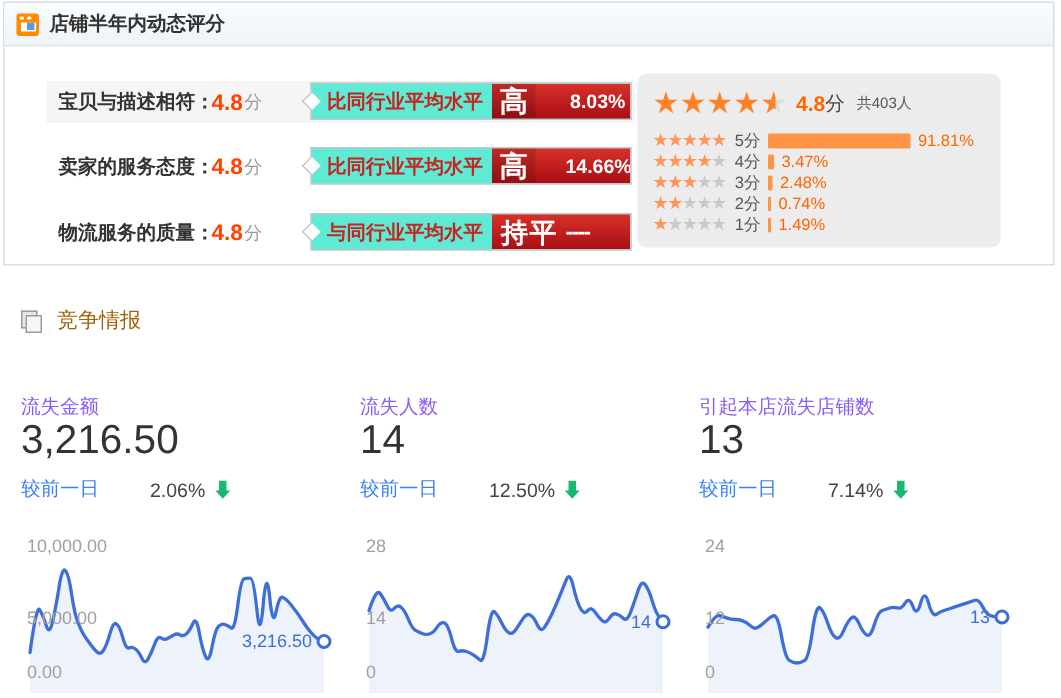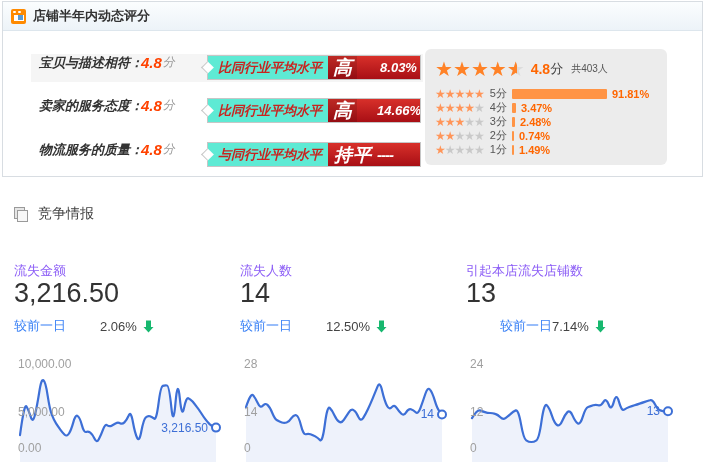--- a/index.html
+++ b/index.html
@@ -8,21 +8,21 @@
 
   
   .panel{position:absolute;top:1px;left:2px;width:701px;height:176px;border:1px solid #d8dde2;background:#fff;box-sizing:border-box;}
   .panel-header{height:28px;background:linear-gradient(#fbfdfe,#edf3f8);border-bottom:1px solid #dde6ed;display:flex;align-items:center;padding-left:8px;}
   .cal-icon{width:15px;height:15px;border-radius:2px;background:#ff8a00;position:relative;flex:none;}
   .cal-icon::before{content:"";position:absolute;left:2px;top:2px;width:3px;height:2px;background:#fff;box-shadow:5px 0 0 #fff;border-radius:1px;}
   .cal-icon .cal-body{position:absolute;left:2.5px;top:6px;right:2.5px;bottom:2.5px;background:#fff;}
   .cal-icon .cal-blue{position:absolute;right:3.5px;bottom:3.5px;width:5px;height:5px;background:#5b9bd5;}
   .panel-title{margin-left:7px;font-size:13px;font-weight:bold;color:#333;}
 
-  .rating-row{position:absolute;left:28px;width:392px;height:28px;display:flex;font-style:italic;}
+  .rating-row{position:absolute;left:28px;width:392px;height:28px;display:flex;align-items:center;}
   .row-0{top:52px;background:#f5f5f5;}
   .row-1{top:95px;}
   .row-2{top:139px;}
   .rating-label{font-size:13px;font-weight:bold;color:#333;margin-left:8px;width:102px;white-space:nowrap;}
   .rating-score{font-size:15px;font-weight:bold;color:#ff4200;}
   .rating-unit{font-size:12px;color:#999;margin-left:1px;}
 
   .callout{position:absolute;left:176px;top:1px;width:214px;height:25px;border:1px solid #c6c6c6;background:#5eead4;display:flex;align-items:stretch;box-sizing:border-box;}
   .callout-arrow{position:absolute;left:-5px;top:7px;width:8px;height:8px;background:#fff;border-left:1px solid #c6c6c6;border-bottom:1px solid #c6c6c6;transform:rotate(45deg);}
   .compare-text{display:flex;align-items:center;padding:0 6px 0 10px;font-size:13px;font-weight:bold;color:#c9231f;white-space:nowrap;}
@@ -39,32 +39,32 @@
   .sum-unit{font-size:13px;color:#444;}
   .sum-total{font-size:10px;color:#555;margin-left:8px;}
   .star{position:relative;display:inline-block;line-height:1;}
   .half-fill{position:absolute;left:0;top:0;width:55%;overflow:hidden;}
   .big-stars{letter-spacing:0px;}
   .small-stars{letter-spacing:-1px;margin-right:1px;}
   .breakdown{margin-top:6px;}
   .br-row{display:flex;align-items:center;height:13px;margin-bottom:1px;font-size:11px;}
   .br-label{color:#555;margin:0 5px 0 5px;}
   .br-bar{height:10px;background:#ff9445;border-radius:1px;flex:none;}
-  .br-pct{color:#ff6600;margin-left:5px;font-weight:bold;}
+  .br-pct{color:#ff6600;margin-left:5px;}
 
   
   .section2{position:absolute;top:179px;left:0;width:707px;height:286px;background:#fff;}
   .sec-title-row{position:absolute;top:26px;left:14px;display:flex;align-items:center;}
   .copy-icon{width:15px;height:14px;position:relative;margin-right:9px;}
   .copy-icon::before{content:"";position:absolute;left:0;top:0;width:9px;height:10px;border:1px solid #9a9a9a;background:#e6e6e6;}
   .copy-icon::after{content:"";position:absolute;left:3px;top:2.5px;width:9px;height:10px;border:1px solid #9a9a9a;background:#f7f7f7;}
-  .sec-title{font-size:14px;color:#404040;}
+  .sec-title{font-size:14px;color:#a16207;}
 
   .metric-col{position:absolute;top:0;width:222px;height:286px;}
-  .col-0{left:14px;} .col-1{left:240px;} .col-2{left:466px;text-align:right;}
+  .col-0{left:14px;} .col-1{left:240px;} .col-2{left:466px;}
   .m-label{position:absolute;top:83px;font-size:13px;color:#8b5cf6;}
   .m-value{position:absolute;top:99px;font-size:27px;color:#333;}
   .m-compare{position:absolute;top:138px;left:0;width:100%;display:flex;align-items:center;font-size:13px;}
   .m-cmp-label{color:#3b82f6;width:86px;}
   .m-change{color:#444;}
   .down-arrow{margin-left:6px;}
   .chart-wrap{position:absolute;top:177px;left:0;width:222px;height:106px;}
 </style>
 </head>
 <body>

